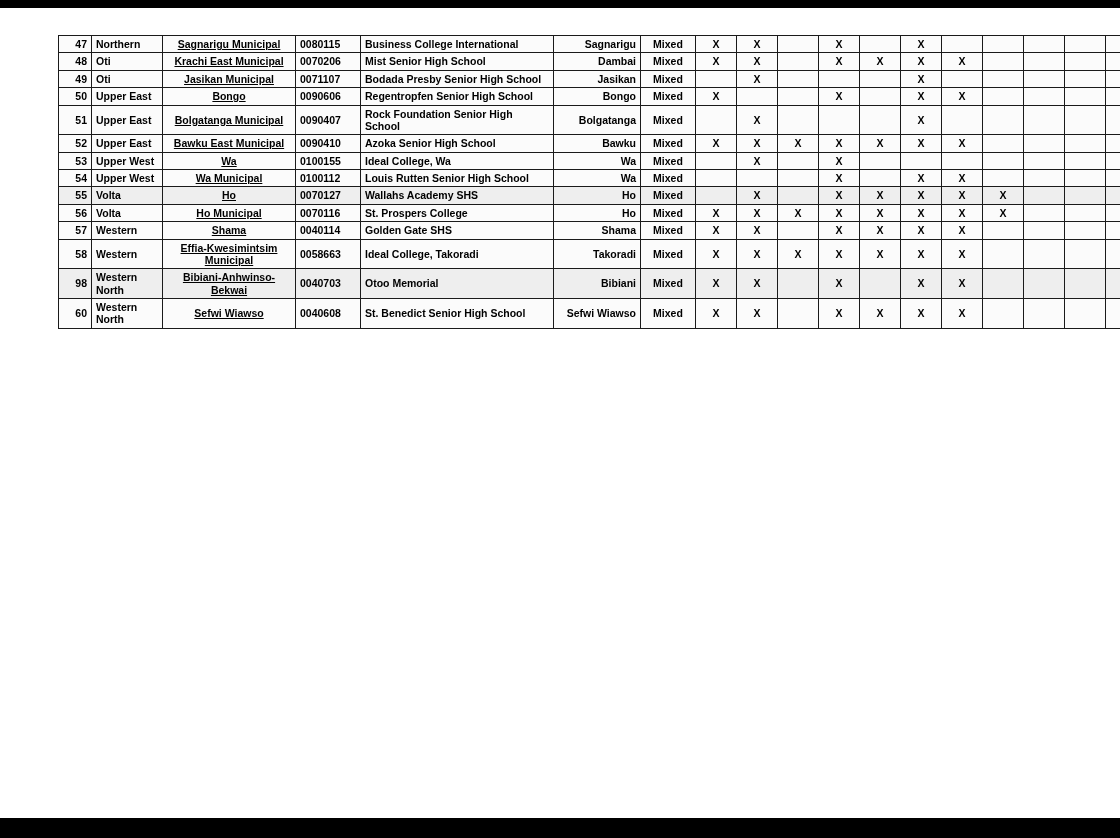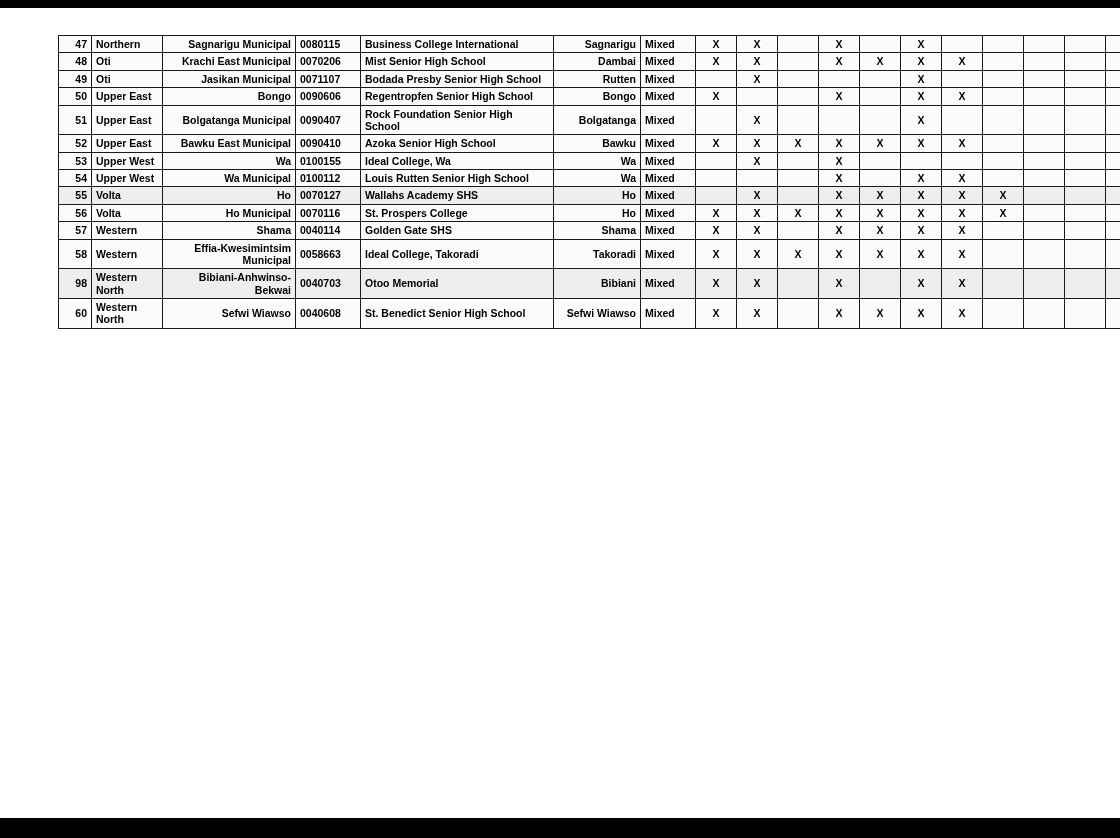--- a/index.html
+++ b/index.html
@@ -53,25 +53,25 @@
     padding: 2px 4px;
     line-height: 1.18;
     vertical-align: middle;
     background: #fbfbfb;
     overflow: hidden;
   }
   tr.shaded td { background: #eeeeee; }
 
   td.c-no      { width: 24px;  text-align: right; padding: 2px 1px; }
   td.c-region  { width: 62px;  text-align: left; }
-  td.c-district{ width: 124px; text-align: right; }
+  td.c-district{ width: 124px; text-align: center; text-decoration: underline; }
   td.c-code    { width: 56px;  text-align: left; }
   td.c-school  { width: 184px; text-align: left; }
   td.c-town    { width: 78px;  text-align: right; }
-  td.c-gender  { width: 46px;  text-align: left; padding: 2px 2px; }
+  td.c-gender  { width: 46px;  text-align: center; padding: 2px 2px; }
   td.c-x       { width: 32px;  text-align: center; padding: 2px 0; }
   td.c-count   { width: 30px;  text-align: center; padding: 2px 0; }
 </style>
 </head>
 <body>
 
 <div class="letterbox letterbox-top"></div>
 
 <div class="page">
   <div class="table-wrap">
@@ -116,21 +116,21 @@
             <td class="c-x"></td>
             <td class="c-x"></td>
             <td class="c-count">6</td>
           </tr>
           <tr>
             <td class="c-no">49</td>
             <td class="c-region">Oti</td>
             <td class="c-district">Jasikan Municipal</td>
             <td class="c-code">0071107</td>
             <td class="c-school">Bodada Presby Senior High School</td>
-            <td class="c-town">Rutten</td>
+            <td class="c-town">Jasikan</td>
             <td class="c-gender">Mixed</td>
             <td class="c-x"></td>
             <td class="c-x">X</td>
             <td class="c-x"></td>
             <td class="c-x"></td>
             <td class="c-x"></td>
             <td class="c-x">X</td>
             <td class="c-x"></td>
             <td class="c-x"></td>
             <td class="c-x"></td>

